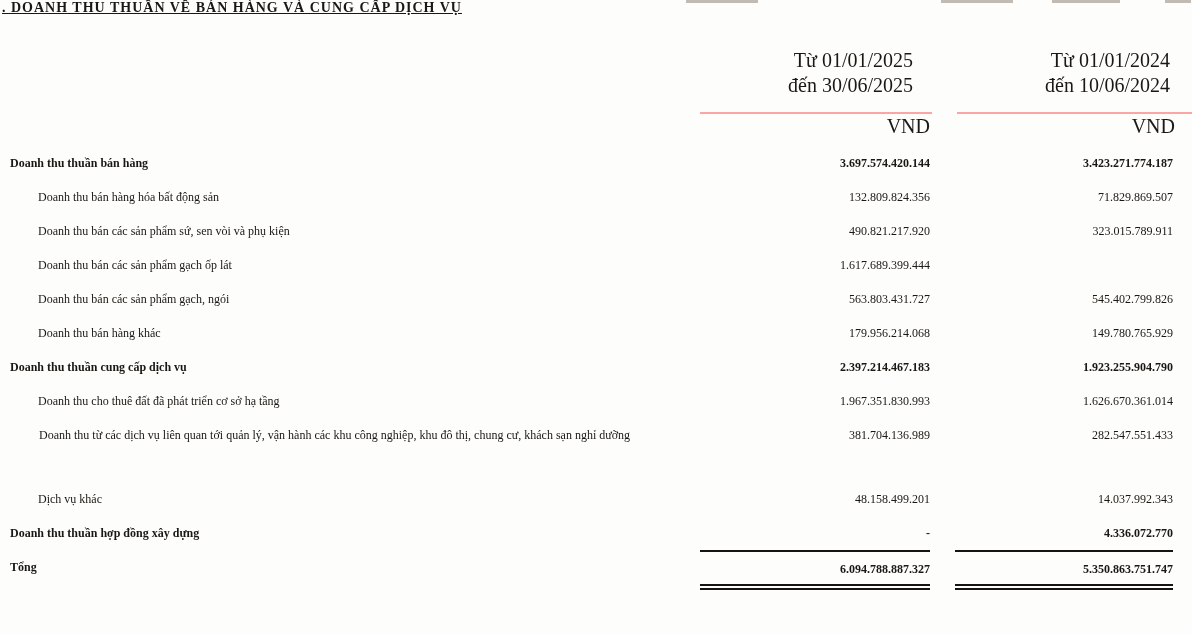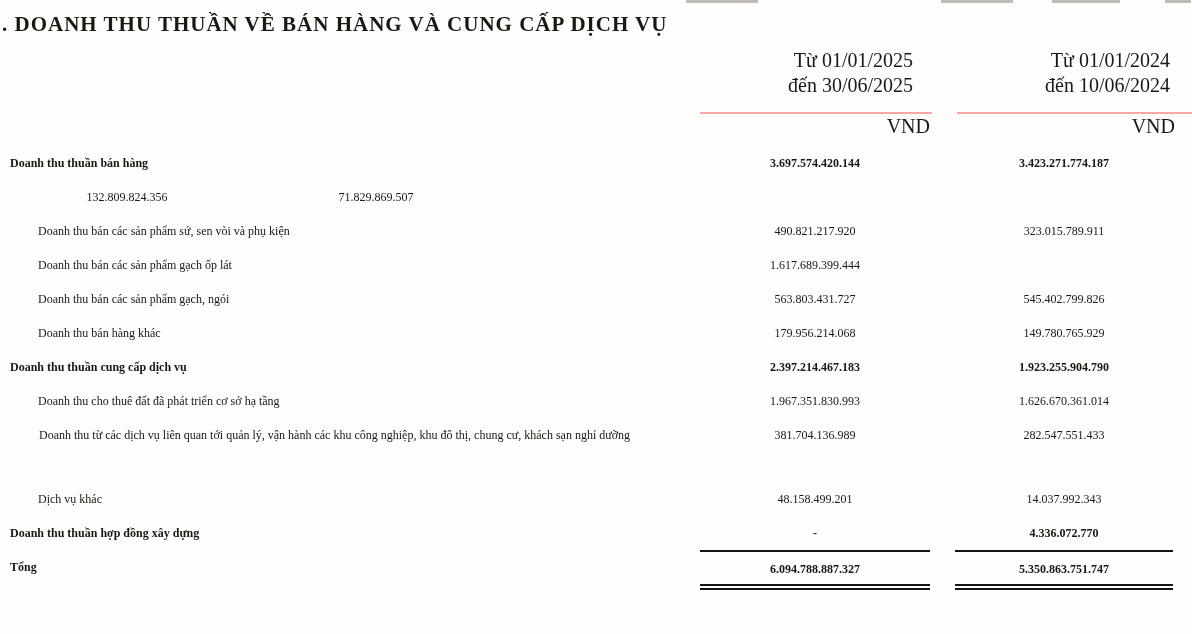--- a/index.html
+++ b/index.html
@@ -12,42 +12,43 @@
     overflow:hidden;
   }
   
   .artifact{position:absolute;top:0;height:3px;background:rgba(95,80,62,.38);}
   .a1{left:686px;width:72px;}
   .a2{left:941px;width:72px;}
   .a3{left:1052px;width:68px;}
   .a4{left:1165px;width:26px;}
 
   .title{
-    position:absolute;top:12px;left:2px;
-    font-size:21px;font-weight:bold;letter-spacing:1px;
+    position:absolute;top:0;left:2px;
+    font-size:14px;font-weight:bold;letter-spacing:1px;
     white-space:nowrap;
+    text-decoration:underline;
   }
 
   .col-header{position:absolute;top:48px;font-size:20px;}
   .col-header .period-block{border-bottom:2px solid #fca5a5;padding-bottom:14px;}
   .col-header .ph{line-height:25px;text-align:right;}
   .col-header .unit{line-height:25px;text-align:right;font-weight:normal;}
   .h1{left:700px;width:232px;}
   .h1 .ph{padding-right:19px;}
   .h1 .unit{padding-right:2px;}
   .h2{left:957px;width:235px;}
   .h2 .ph{padding-right:22px;}
   .h2 .unit{padding-right:17px;}
 
   .tbody{position:absolute;top:146px;left:0;width:1192px;}
   .row{display:flex;align-items:flex-start;height:34px;line-height:34px;font-size:12px;}
   .row .label{width:688px;padding-left:10px;box-sizing:border-box;white-space:nowrap;}
   .row.indent .label{padding-left:38px;}
   .row.bold{font-weight:bold;}
-  .val{text-align:center;box-sizing:border-box;align-self:stretch;}
+  .val{text-align:right;box-sizing:border-box;align-self:stretch;}
   .val.c1{margin-left:12px;width:230px;}
   .val.c2{margin-left:25px;width:218px;}
   .row.tall{height:64px;}
   .row.tall .label{white-space:normal;line-height:31px;padding-top:2px;max-width:688px;padding-left:39px;}
   .row.total{height:40px;line-height:34px;}
   .row.total .val{border-top:2px solid #161310;border-bottom:6px double #161310;}
 </style>
 </head>
 <body>
 
@@ -77,20 +78,21 @@
   </div>
 
   <div class="tbody">
     <div class="row bold">
       <div class="label">Doanh thu thuần bán hàng</div>
       <div class="val c1">3.697.574.420.144</div>
       <div class="val c2">3.423.271.774.187</div>
     </div>
 
     <div class="row indent">
+      <div class="label">Doanh thu bán hàng hóa bất động sản</div>
       <div class="val c1">132.809.824.356</div>
       <div class="val c2">71.829.869.507</div>
     </div>
 
 
     <div class="row indent">
       <div class="label">Doanh thu bán các sản phẩm sứ, sen vòi và phụ kiện</div>
       <div class="val c1">490.821.217.920</div>
       <div class="val c2">323.015.789.911</div>
     </div>

